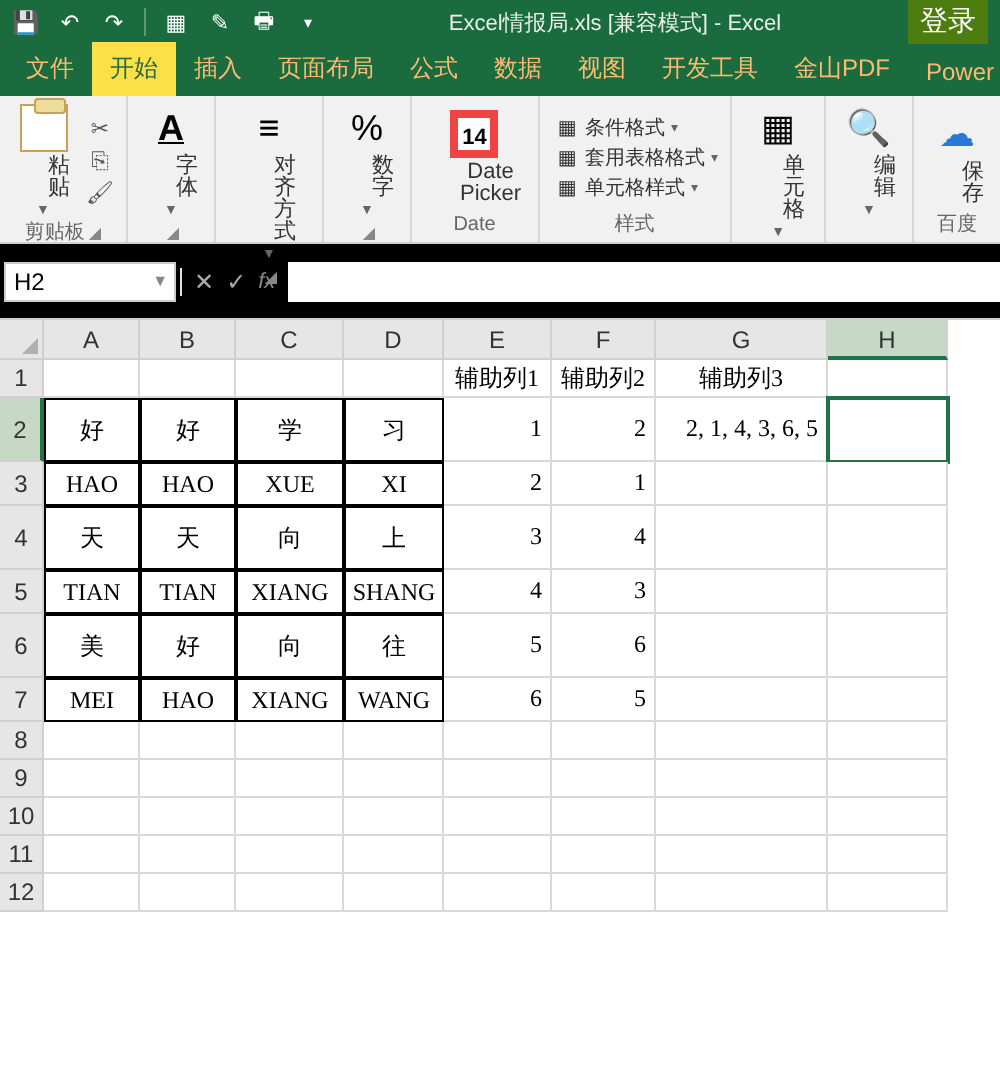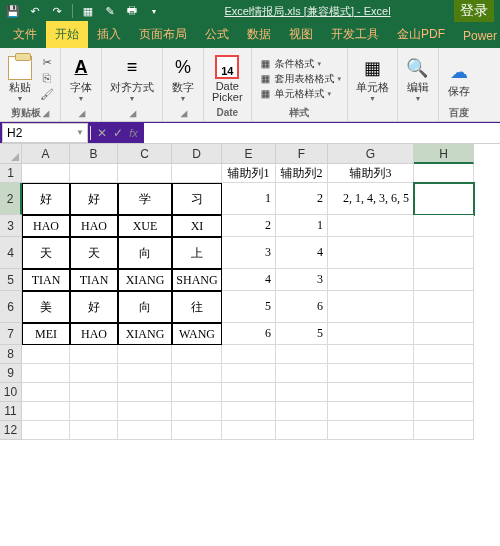--- a/index.html
+++ b/index.html
@@ -1,48 +1,48 @@
 <!DOCTYPE html>
 <html><head>
 <meta charset="utf-8">
 <style>
 * { margin:0; padding:0; box-sizing:border-box; font-family:"Microsoft YaHei","SimSun",sans-serif; }
 body { background:#fff; font-size:12px; width:500px; overflow:hidden; }
 
 .qat { background:#1a6b3e; height:22px; display:flex; align-items:center; padding:2px 6px; color:#fff; gap:8px; }
 .qat-ic { width:14px; height:14px; display:flex; align-items:center; justify-content:center; font-size:11px; }
 .qat-sep { width:1px; height:14px; background:rgba(255,255,255,.3); }
-.title-label { flex:1; text-align:center; font-size:11px; color:#e8f0e8; white-space:nowrap;text-decoration:underline; }
+.title-label { flex:1; text-align:center; font-size:11px; color:#e8f0e8; white-space:nowrap; }
 .login-btn { background:#4d7c0f; padding:2px 6px; font-size:14px; color:#fff; }
 
 .tabs { background:#1a6b3e; height:26px; display:flex; align-items:flex-end; padding-left:4px; }
 .tab { color:#fdba74; padding:5px 9px; font-size:12px; cursor:pointer; white-space:nowrap; }
 .tab.active { background:#fde047; color:#2b6a3e; }
 
 .ribbon { background:#f1f1f1; height:74px; display:flex; border-bottom:1px solid #d0d0d0; }
 .grp { display:flex; flex-direction:column; align-items:center; border-right:1px solid #d7d7d7; padding:2px 6px 0; }
 .grp-body { flex:1; display:flex; align-items:center; gap:4px; }
-.grp-label { font-size:10px; color:#666; height:14px; line-height:12px;font-weight:bold; }
+.grp-label { font-size:10px; color:#666; height:14px; line-height:12px; }
 .grp-label .arr { font-size:8px; color:#888; margin-left:2px; }
 .big-btn { display:flex; flex-direction:column; align-items:center; gap:2px; padding:2px; cursor:pointer; }
 .big-btn .ic { width:24px; height:24px; display:flex; align-items:center; justify-content:center; font-size:18px; }
-.big-btn .lbl { font-size:11px; color:#333; line-height:11px; text-align:center; }
+.big-btn .lbl { font-size:11px; color:#333; line-height:11px; text-align:center;margin-left:16px; }
 .big-btn .dd { font-size:7px; color:#666; }
 .clip-ic { width:28px; height:30px; border:1px solid #c8a05a; background:#fff; position:relative; }
 .clip-ic:before { content:""; position:absolute; top:-4px; left:6px; width:14px; height:6px; border:1px solid #c8a05a; border-radius:2px; background:#eedc9a; }
 .mini-col { display:flex; flex-direction:column; gap:2px; margin-left:2px; }
 .mini-ic { width:14px; height:14px; display:flex; align-items:center; justify-content:center; font-size:11px; color:#555; }
-.cal-ic { width:26px; height:24px; background:#fff; border:2px solid #ef4444; display:flex; flex-direction:column; }
+.cal-ic { width:26px; height:24px; background:#fff; border:4px solid #ef4444; display:flex; flex-direction:column; }
 .cal-top { height:8px; background:#c0504d; }
 .cal-num { flex:1; display:flex; align-items:center; justify-content:center; font-size:11px; font-weight:bold; }
 .style-list { display:flex; flex-direction:column; gap:1px; font-size:10px; color:#333; margin-left:2px; }
 .style-row { display:flex; align-items:center; gap:3px; white-space:nowrap; }
 .sty-ic { width:12px; height:12px; display:flex; align-items:center; justify-content:center; font-size:10px; }
 
-.fbar { display:flex; align-items:center; height:22px; border-bottom:1px solid #d0d0d0; background:#4c1d95; }
+.fbar { display:flex; align-items:center; height:38px; border-bottom:1px solid #d0d0d0; background:#000000; }
 .namebox { width:86px; height:20px; border:1px solid #ccc; margin:0 2px; display:flex; align-items:center; padding:0 4px; font-size:12px; background:#fff; position:relative; }
 .namebox .dd { position:absolute; right:3px; font-size:8px; color:#888; }
 .fbar-btns { display:flex; align-items:center; gap:6px; padding:0 6px; border-left:1px solid #e0e0e0; color:#aaa; font-size:12px; }
 .fx { font-style:italic; color:#888; font-size:11px; }
 .finput { flex:1; height:20px; border:none; outline:none; font-size:12px; padding:0 4px; }
 
 .grid { display:grid; grid-template-columns:22px 48px 48px 54px 50px 54px 52px 86px 60px; }
 .hdr-cell { background:#e6e6e6; border-right:1px solid #d0d0d0; border-bottom:1px solid #d0d0d0; text-align:center; font-size:12px; color:#333; height:20px; line-height:20px; }
 .sel-hdr { background:#c7d8c7; border-bottom:2px solid #217346; }
 .corner { background:#e6e6e6; border-right:1px solid #d0d0d0; border-bottom:1px solid #d0d0d0; position:relative; }

